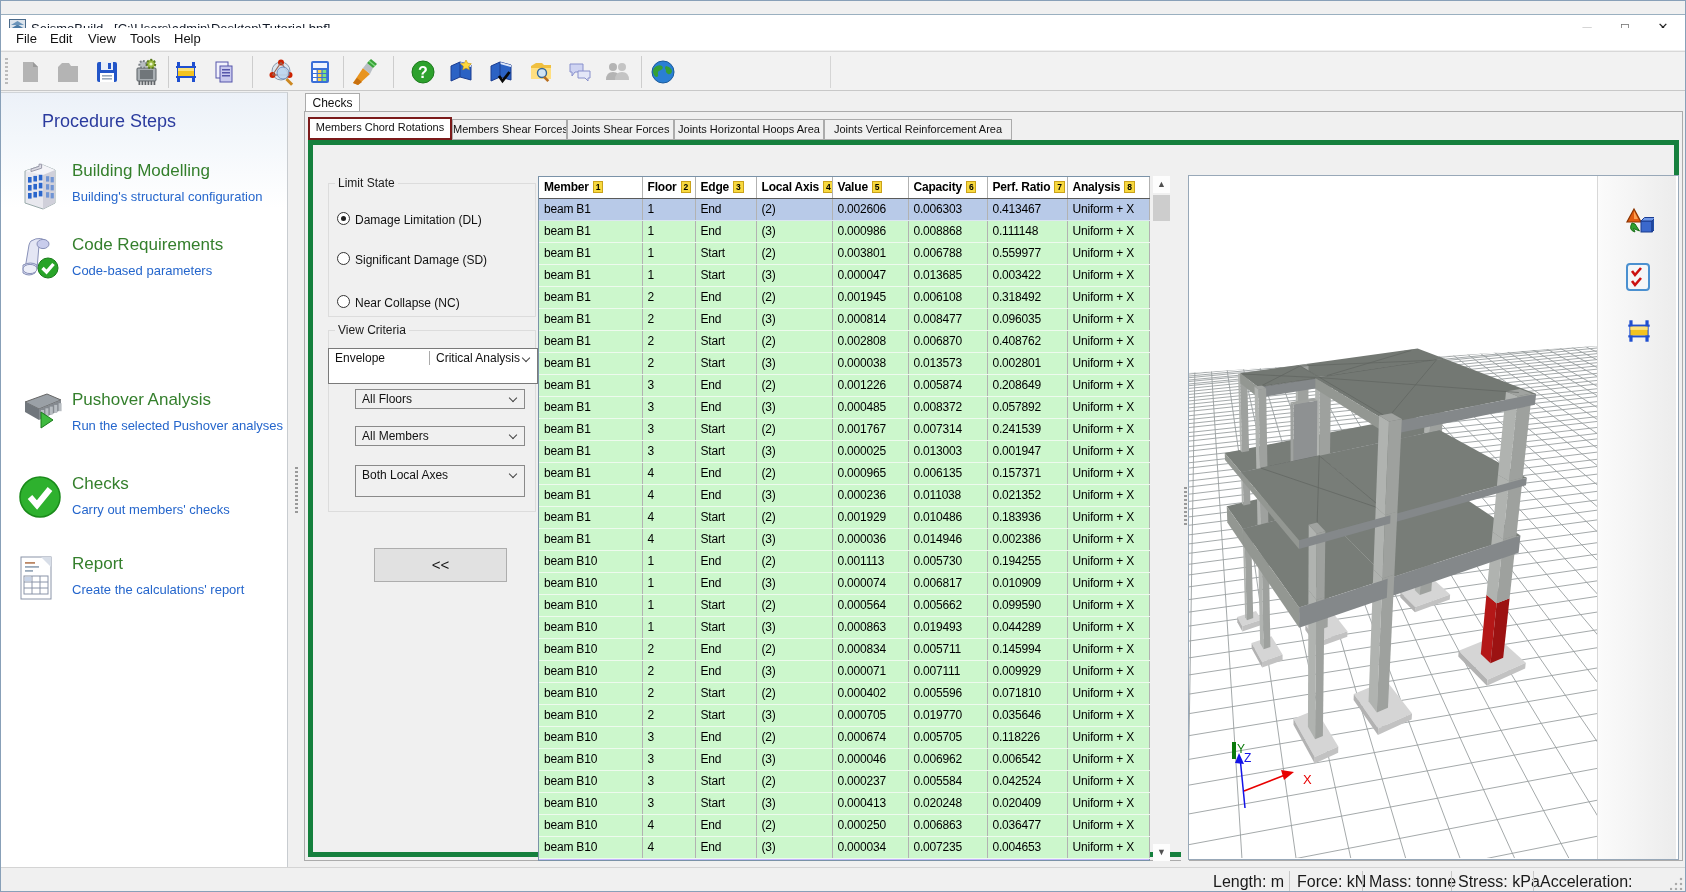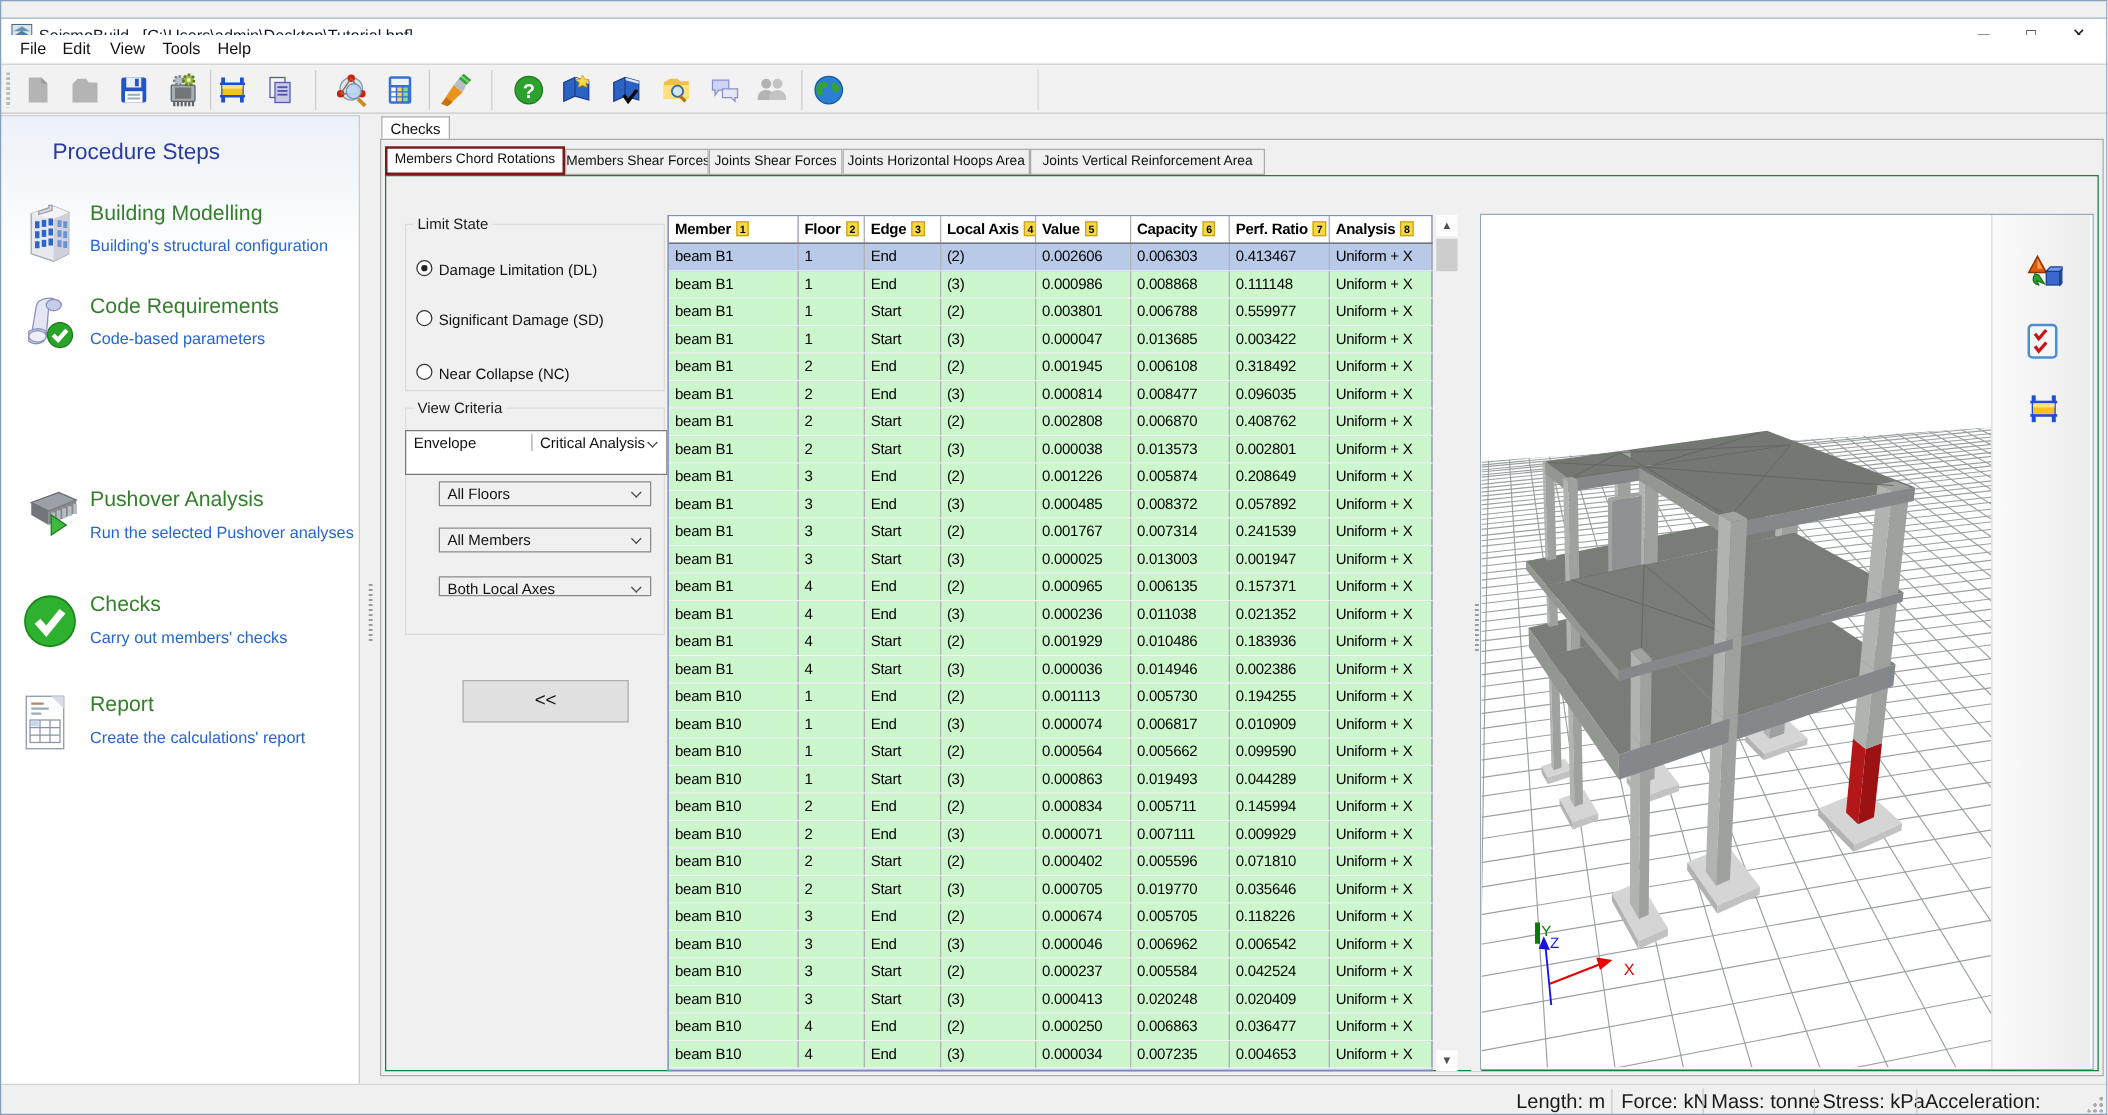--- a/index.html
+++ b/index.html
@@ -27,21 +27,21 @@
 .ssub { position:absolute; left:72px; top:30px; font-size:13px; color:#2566cc; }
 
 #vsplit { left:289px; top:92px; width:15px; height:776px; background:#f0f0f0; }
 #vsplit .dots { position:absolute; left:6px; top:375px; width:3px; height:46px; background:repeating-linear-gradient(#999 0 2px, #f0f0f0 2px 4px); }
 
 #checkstab { left:305px; top:93px; width:55px; height:19px; background:#fff; border:1px solid #ababab; border-bottom:none; font-size:12px; text-align:center; line-height:18px; color:#111; }
 #mainpage { left:304px; top:111px; width:1379px; height:750px; background:#f0f0f0; border:1px solid #ababab; }
 
 .stab { position:absolute; top:7px; height:21px; background:#f0f0f0; border:1px solid #ababab; font-size:11px; color:#111; text-align:center; line-height:19px; white-space:nowrap; overflow:hidden; }
 #stab0 { left:3px; top:5px; height:23px; background:#fff; border:2.5px solid #7b1a1a; font-size:11px; line-height:17px; z-index:3; }
-#subpage { position:absolute; left:3px; top:28px; width:1371px; height:717px; background:#f0f0f0; border:1px solid #15803d; }
+#subpage { position:absolute; left:3px; top:28px; width:1371px; height:717px; background:#f0f0f0; border:5px solid #15803d; }
 
 .group { position:absolute; border:1px solid #dcdcdc; }
 .glabel { position:absolute; top:-8px; left:6px; background:#f0f0f0; font-size:12px; color:#1a1a1a; padding:0 3px; }
 .radio { position:absolute; width:13px; height:13px; border:1px solid #333; border-radius:50%; background:#fff; }
 .radio.on::after { content:""; position:absolute; left:3px; top:3px; width:5px; height:5px; border-radius:50%; background:#222; }
 .rlabel { position:absolute; font-size:12px; color:#111; }
 .combo { position:absolute; background:#fff; border:1px solid #7a7a7a; font-size:12px; color:#111; }
 .drop { position:absolute; background:#f0f0f0; border:1px solid #8a8a8a; font-size:12px; color:#111; line-height:18px; padding-left:6px; }
 .chev { position:absolute; right:6px; top:5px; width:8px; height:8px; }
 .chev::after { content:""; position:absolute; border:solid #444; border-width:0 1.5px 1.5px 0; padding:2.5px; transform:rotate(45deg); }
@@ -323,21 +323,21 @@
     </div>
     <div class="group" style="left:15px; top:185px; width:208px; height:182px;">
       <div class="glabel">View Criteria</div>
       <div class="combo" style="left:-1px; top:17px; width:210px; height:36px;">
         <span style="position:absolute;left:6px;top:2px;">Envelope</span>
         <span style="position:absolute;left:100px;top:2px;border-left:1px solid #aaa;padding-left:6px;width:104px;white-space:nowrap;">Critical Analysis</span>
         <div class="chev" style="top:6px;"></div>
       </div>
       <div class="drop" style="left:26px; top:58px; width:170px; height:20px;">All Floors<div class="chev"></div></div>
       <div class="drop" style="left:26px; top:95px; width:170px; height:20px;">All Members<div class="chev"></div></div>
-      <div class="drop" style="left:26px; top:134px; width:170px; height:16px;">Both Local Axes<div class="chev"></div></div>
+      <div class="drop" style="left:26px; top:134px; width:170px; height:32px;">Both Local Axes<div class="chev"></div></div>
     </div>
     <div id="btnback">&lt;&lt;</div>
     <div id="tbl">
       <table>
         <tbody>
             <tr style="background:#fff">
               <th style="width:103px"><span>Member</span><i>1</i></th>
               <th style="width:53px"><span>Floor</span><i>2</i></th>
               <th style="width:61px"><span>Edge</span><i>3</i></th>
               <th style="width:76px"><span>Local Axis</span><i>4</i></th>

